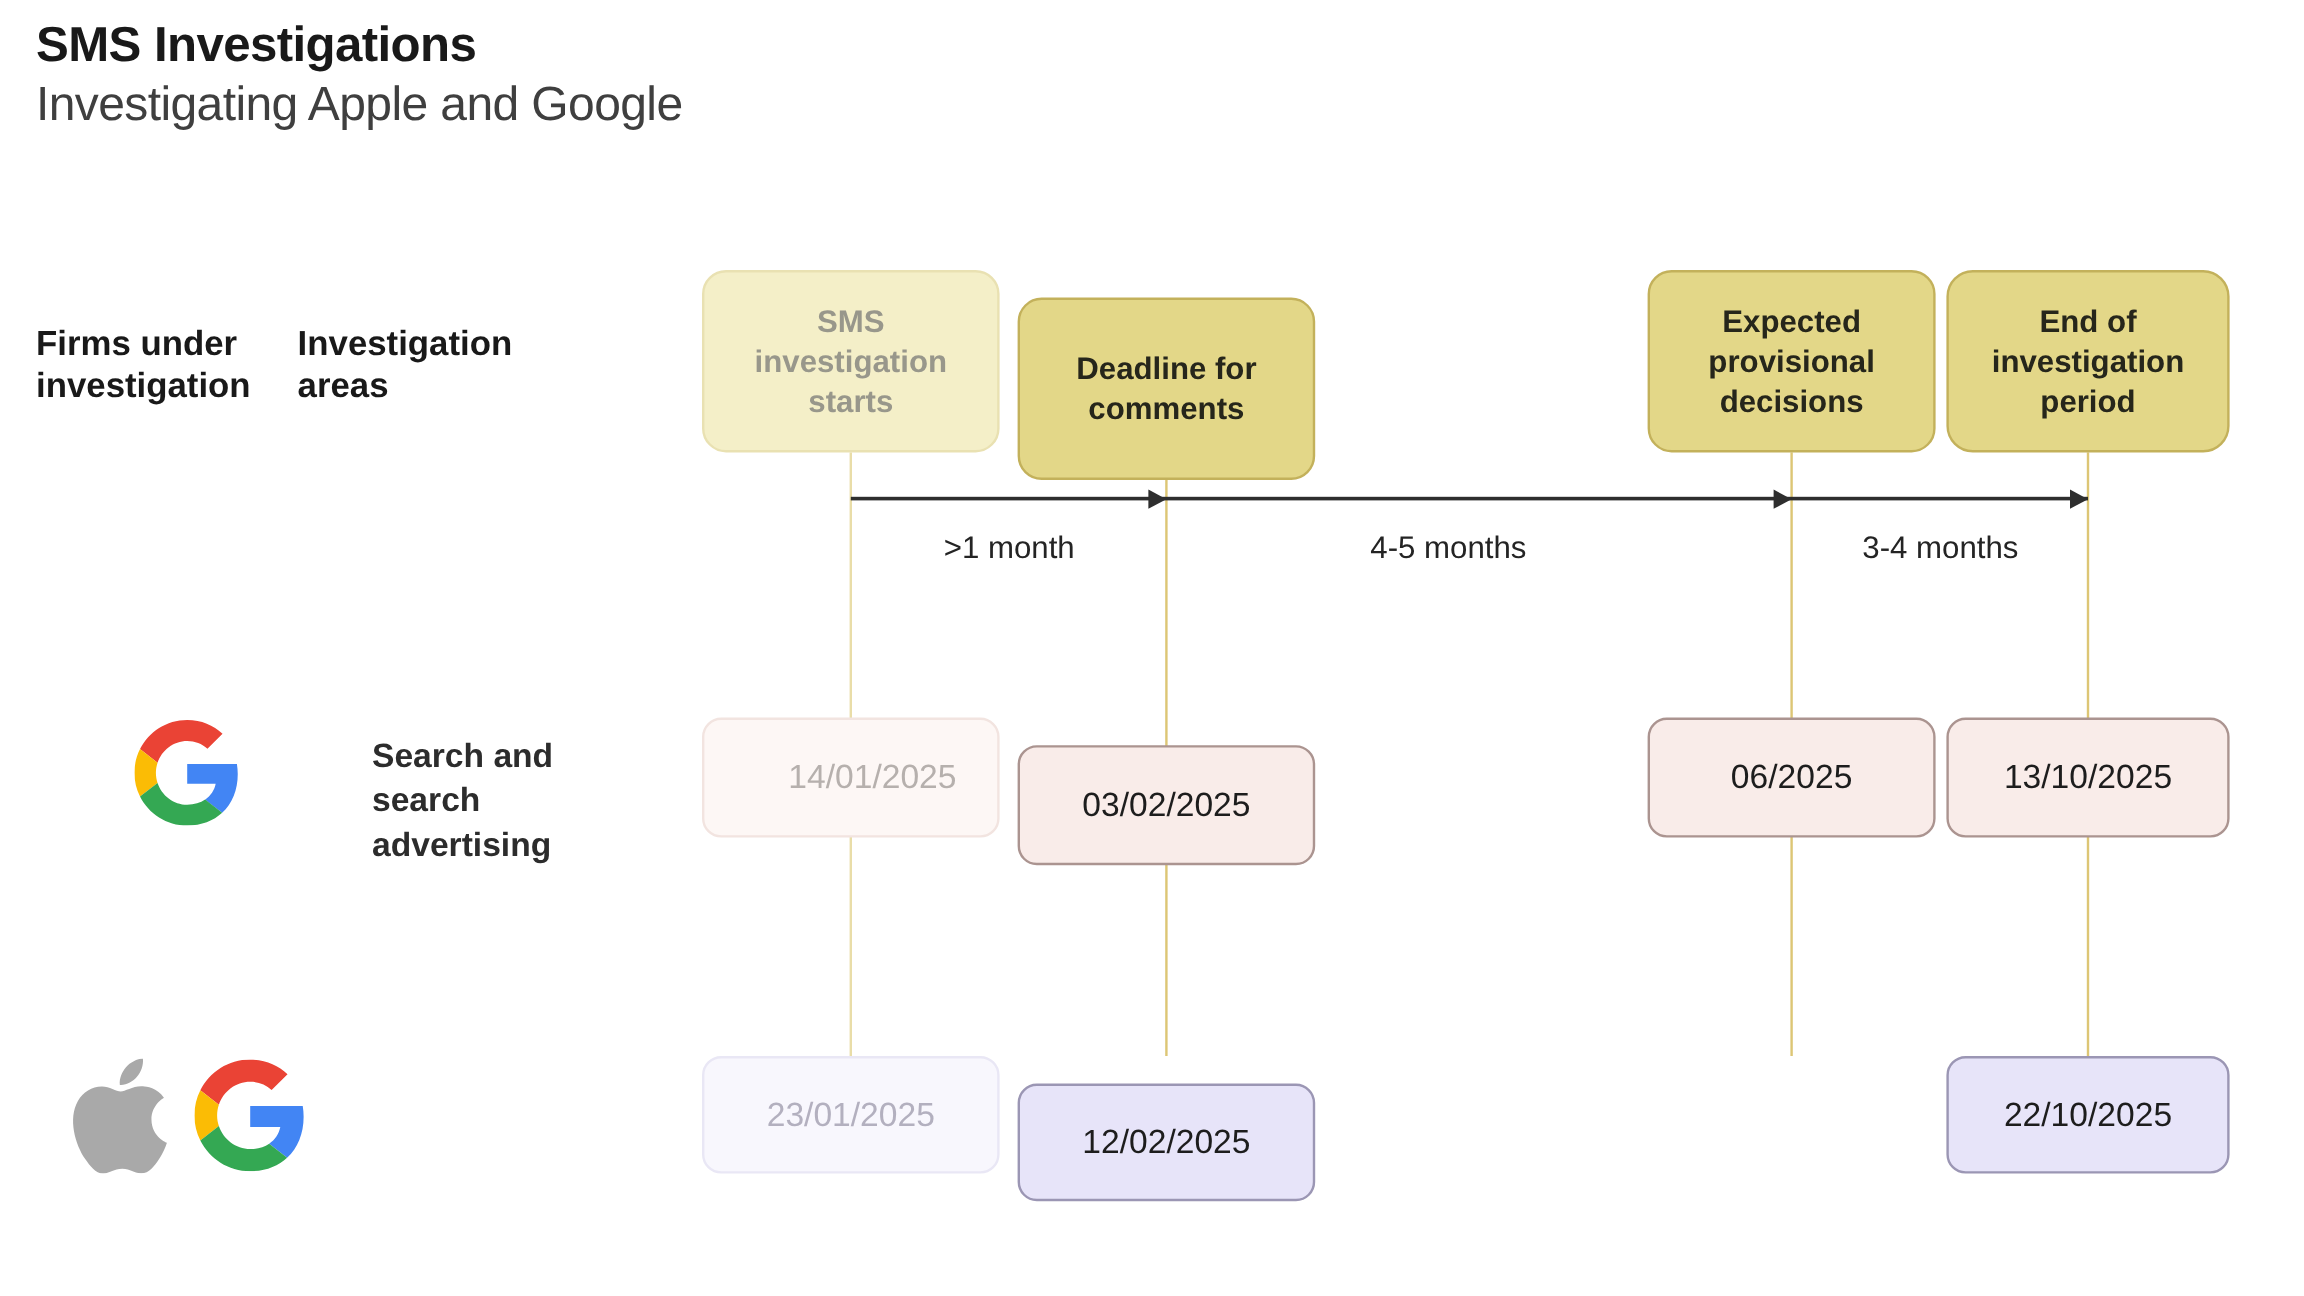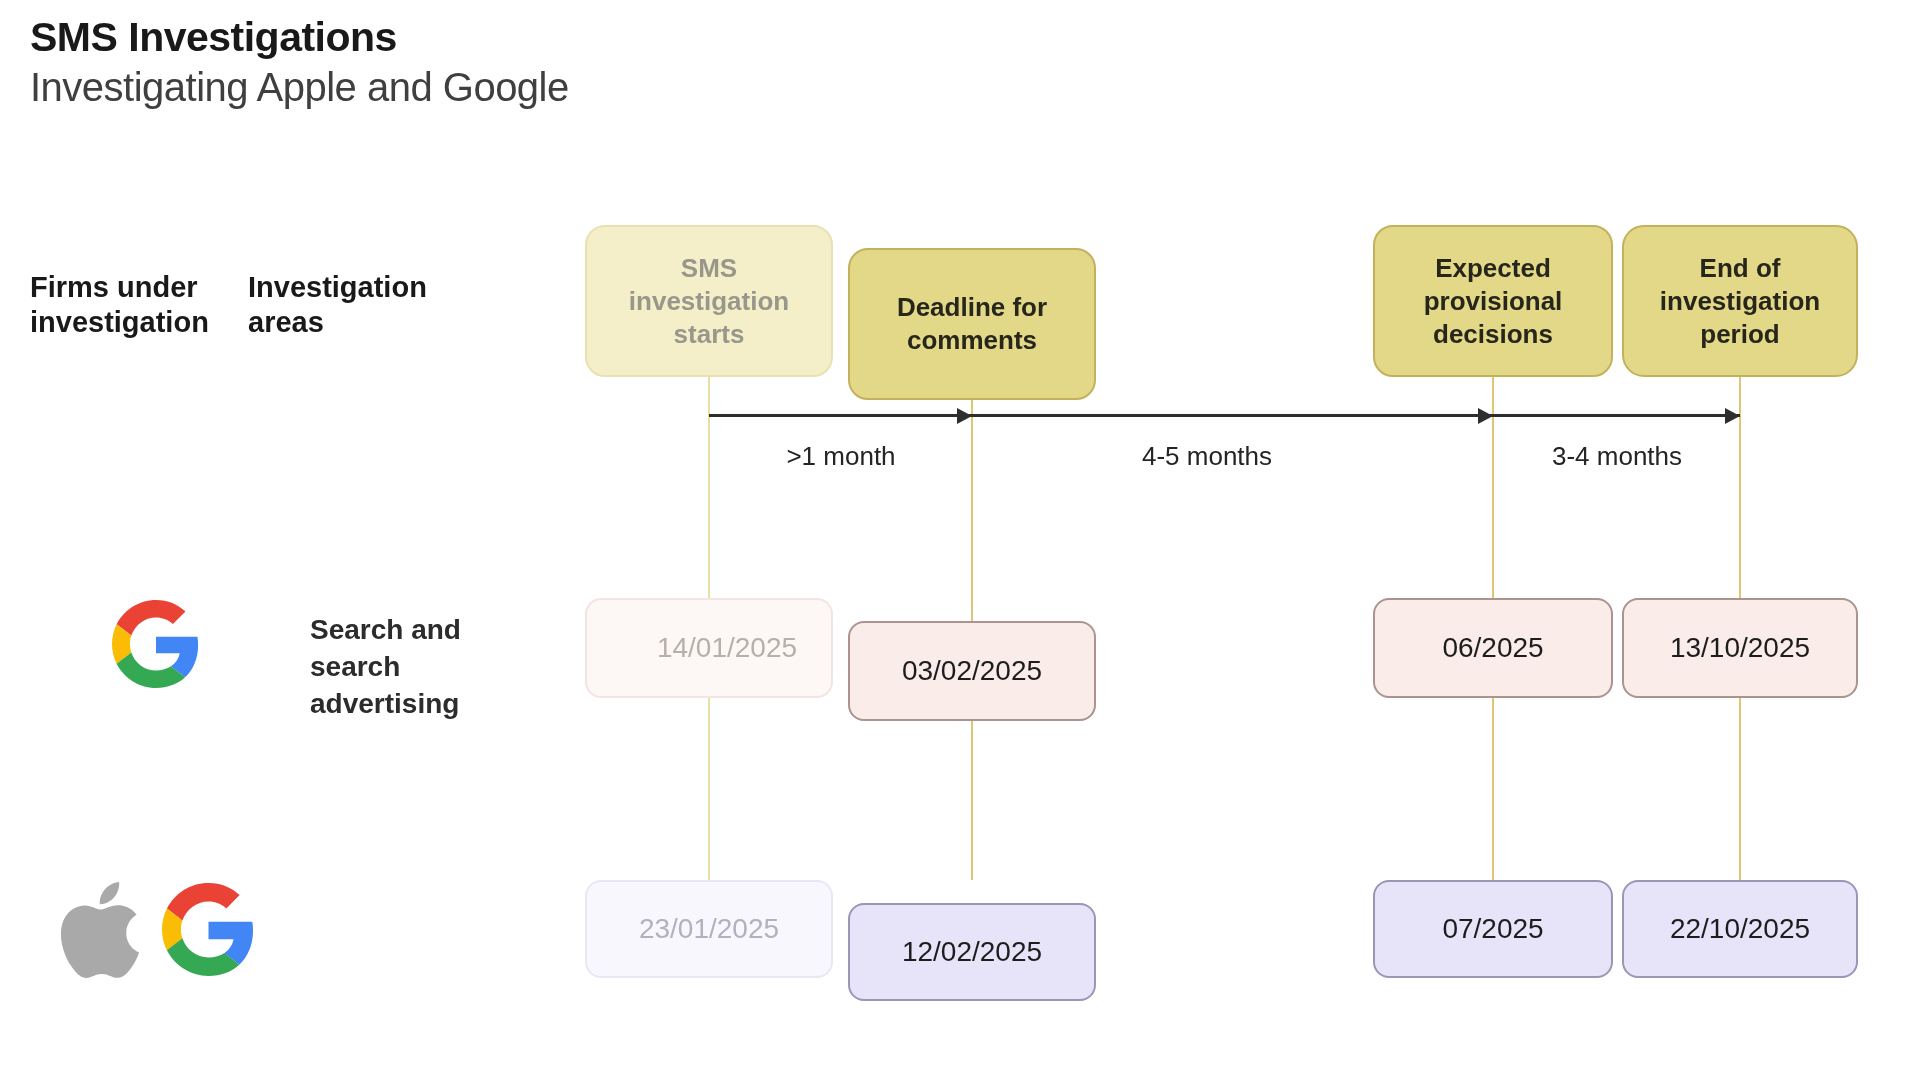--- a/index.html
+++ b/index.html
@@ -151,20 +151,17 @@
       <path class="g-yellow" d="M10.53 28.59c-.48-1.45-.76-2.99-.76-4.59s.27-3.14.76-4.59l-7.98-6.19C.92 16.46 0 20.12 0 24c0 3.88.92 7.54 2.56 10.78l7.97-6.19z"></path>
       <path class="g-green" d="M24 48c6.48 0 11.93-2.13 15.89-5.81l-7.73-6c-2.15 1.45-4.92 2.3-8.16 2.3-6.26 0-11.57-4.22-13.47-9.91l-7.98 6.19C6.51 42.62 14.62 48 24 48z"></path>
     </svg>
   </div>
   <div class="abs date r2 col1 purple faded">
       <span>23/01/2025</span>
     </div>
   <div class="abs date r2 col2 purple">
       <span>12/02/2025</span>
     </div>
-  <div class="abs date r2 col3 purple">
-      <span>07/2025</span>
-    </div>
   <div class="abs date r2 col4 purple">
       <span>22/10/2025</span>
     </div>
 
 </div>
 
 </body></html>

